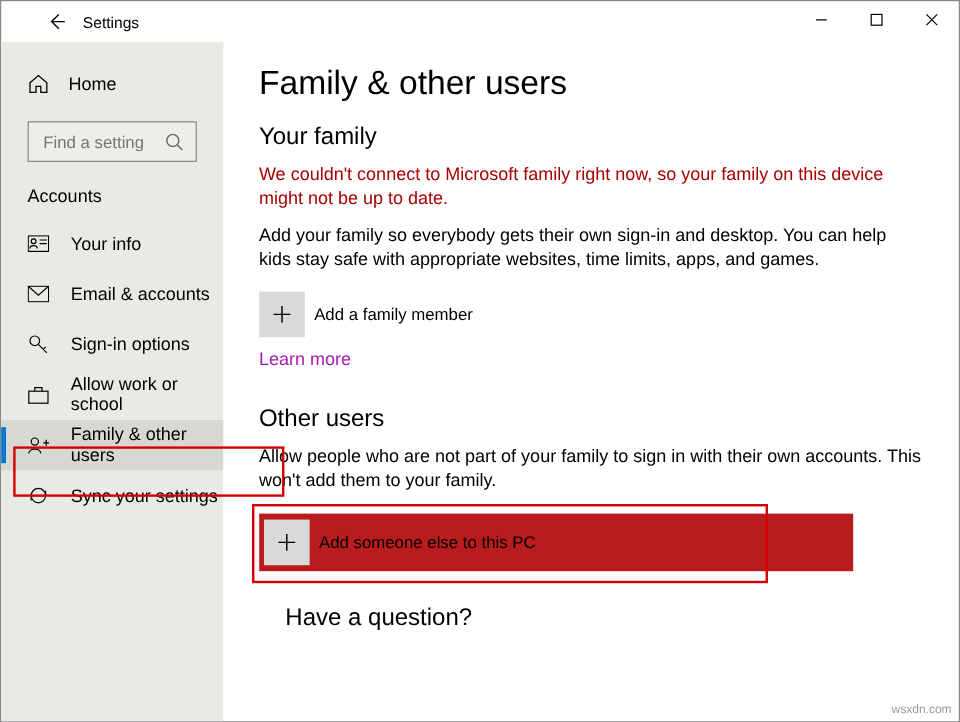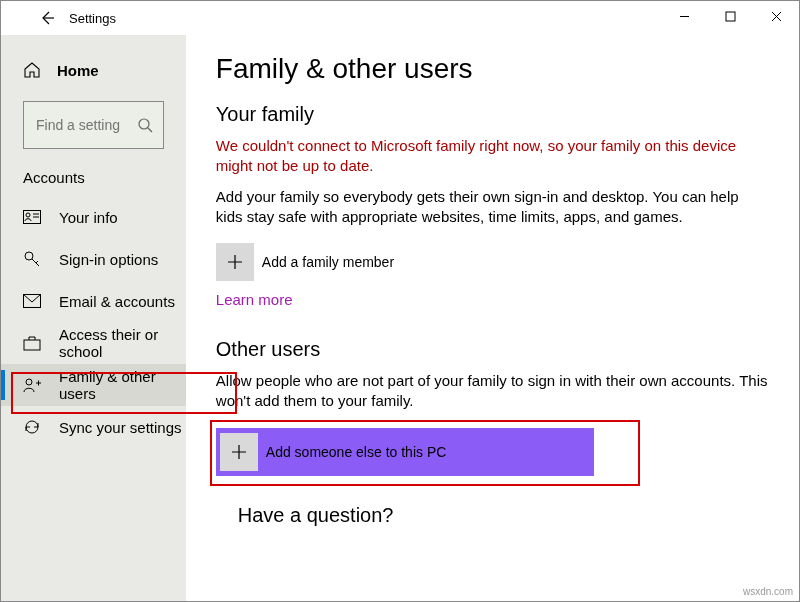--- a/index.html
+++ b/index.html
@@ -56,25 +56,24 @@
     display: flex;
     flex-direction: column;
   }
   .home-row {
     display: flex; align-items: center;
     height: 42px;
     padding-left: 22px;
     margin-top: 14px;
     gap: 16px;
     font-size: 15px;
-    font-weight: bold;
   }
   .search {
     margin: 10px 22px 0 22px;
-    height: 48px;
+    height: 34px;
     border: 1px solid #888;
     background: #eceee8;
     display: flex; align-items: center;
     justify-content: space-between;
     padding: 0 10px;
     color: #666;
   }
   .search input {
     border: none; background: transparent; outline: none;
     font-size: 14px; color: #333; width: 100%;
@@ -200,46 +199,46 @@
                 <circle cx="5" cy="5" r="2" stroke="#000" fill="none"></circle>
                 <path d="M2 11 C2 8 8 8 8 11" stroke="#000" fill="none"></path>
                 <path d="M10 4 H16 M10 7 H16" stroke="#000"></path>
               </svg>
             </span>
           <span>Your info</span>
         </div>
         <div class="nav-item">
 
           <span class="nav-icon">
+              <svg width="18" height="14" viewBox="0 0 18 14">
+                <rect x="0.5" y="0.5" width="17" height="13" stroke="#000" fill="none"></rect>
+                <path d="M0.5 0.5 L9 8 L17.5 0.5" stroke="#000" fill="none"></path>
+              </svg>
+            </span>
+          <span>Email &amp; accounts</span>
+        </div>
+        <div class="nav-item">
+
+          <span class="nav-icon">
               <svg width="18" height="18" viewBox="0 0 18 18">
                 <circle cx="6" cy="6" r="4" stroke="#000" fill="none"></circle>
                 <path d="M9 9 L16 16 M13 13 L15 11" stroke="#000" fill="none"></path>
               </svg>
             </span>
           <span>Sign-in options</span>
         </div>
         <div class="nav-item">
 
           <span class="nav-icon">
-              <svg width="18" height="14" viewBox="0 0 18 14">
-                <rect x="0.5" y="0.5" width="17" height="13" stroke="#000" fill="none"></rect>
-                <path d="M0.5 0.5 L9 8 L17.5 0.5" stroke="#000" fill="none"></path>
-              </svg>
-            </span>
-          <span>Email &amp; accounts</span>
-        </div>
-        <div class="nav-item">
-
-          <span class="nav-icon">
               <svg width="18" height="15" viewBox="0 0 18 15">
                 <rect x="1" y="4" width="16" height="10" stroke="#000" fill="none"></rect>
                 <path d="M6 4 V1 H12 V4" stroke="#000" fill="none"></path>
               </svg>
             </span>
-          <span>Access their or school</span>
+          <span>Allow work or school</span>
         </div>
         <div class="nav-item selected">
           <span class="accent"></span>
           <span class="nav-icon">
               <svg width="18" height="16" viewBox="0 0 18 16">
                 <circle cx="6" cy="5" r="3" stroke="#000" fill="none"></circle>
                 <path d="M1 15 C1 10 11 10 11 15" stroke="#000" fill="none"></path>
                 <path d="M13 6 H18 M15.5 3.5 V8.5" stroke="#000"></path>
               </svg>
             </span>
@@ -274,21 +273,21 @@
             </svg>
         </div>
         <span>Add a family member</span>
       </div>
       <div class="link">Learn more</div>
 
       <div class="h2" style="margin-top:30px;">Other users</div>
       <div class="para">Allow people who are not part of your family to sign in with their own accounts. This won't add them to your family.</div>
 
       <div style="position:relative;">
-        <div class="addrow wide" style="background:#8b5cf6; height:48px; padding-left:4px; width:378px;">
+        <div class="addrow wide" style="background:#b91c1c; height:48px; padding-left:4px; width:495px;">
           <div class="plusbtn">
             <svg width="18" height="18" viewBox="0 0 18 18">
                 <path d="M9 2 V16 M2 9 H16" stroke="#000" stroke-width="1.2"></path>
               </svg>
           </div>
           <span>Add someone else to this PC</span>
         </div>
         <div class="redbox" style="left:-6px; top:-8px; width:430px; height:66px;"></div>
       </div>
 

